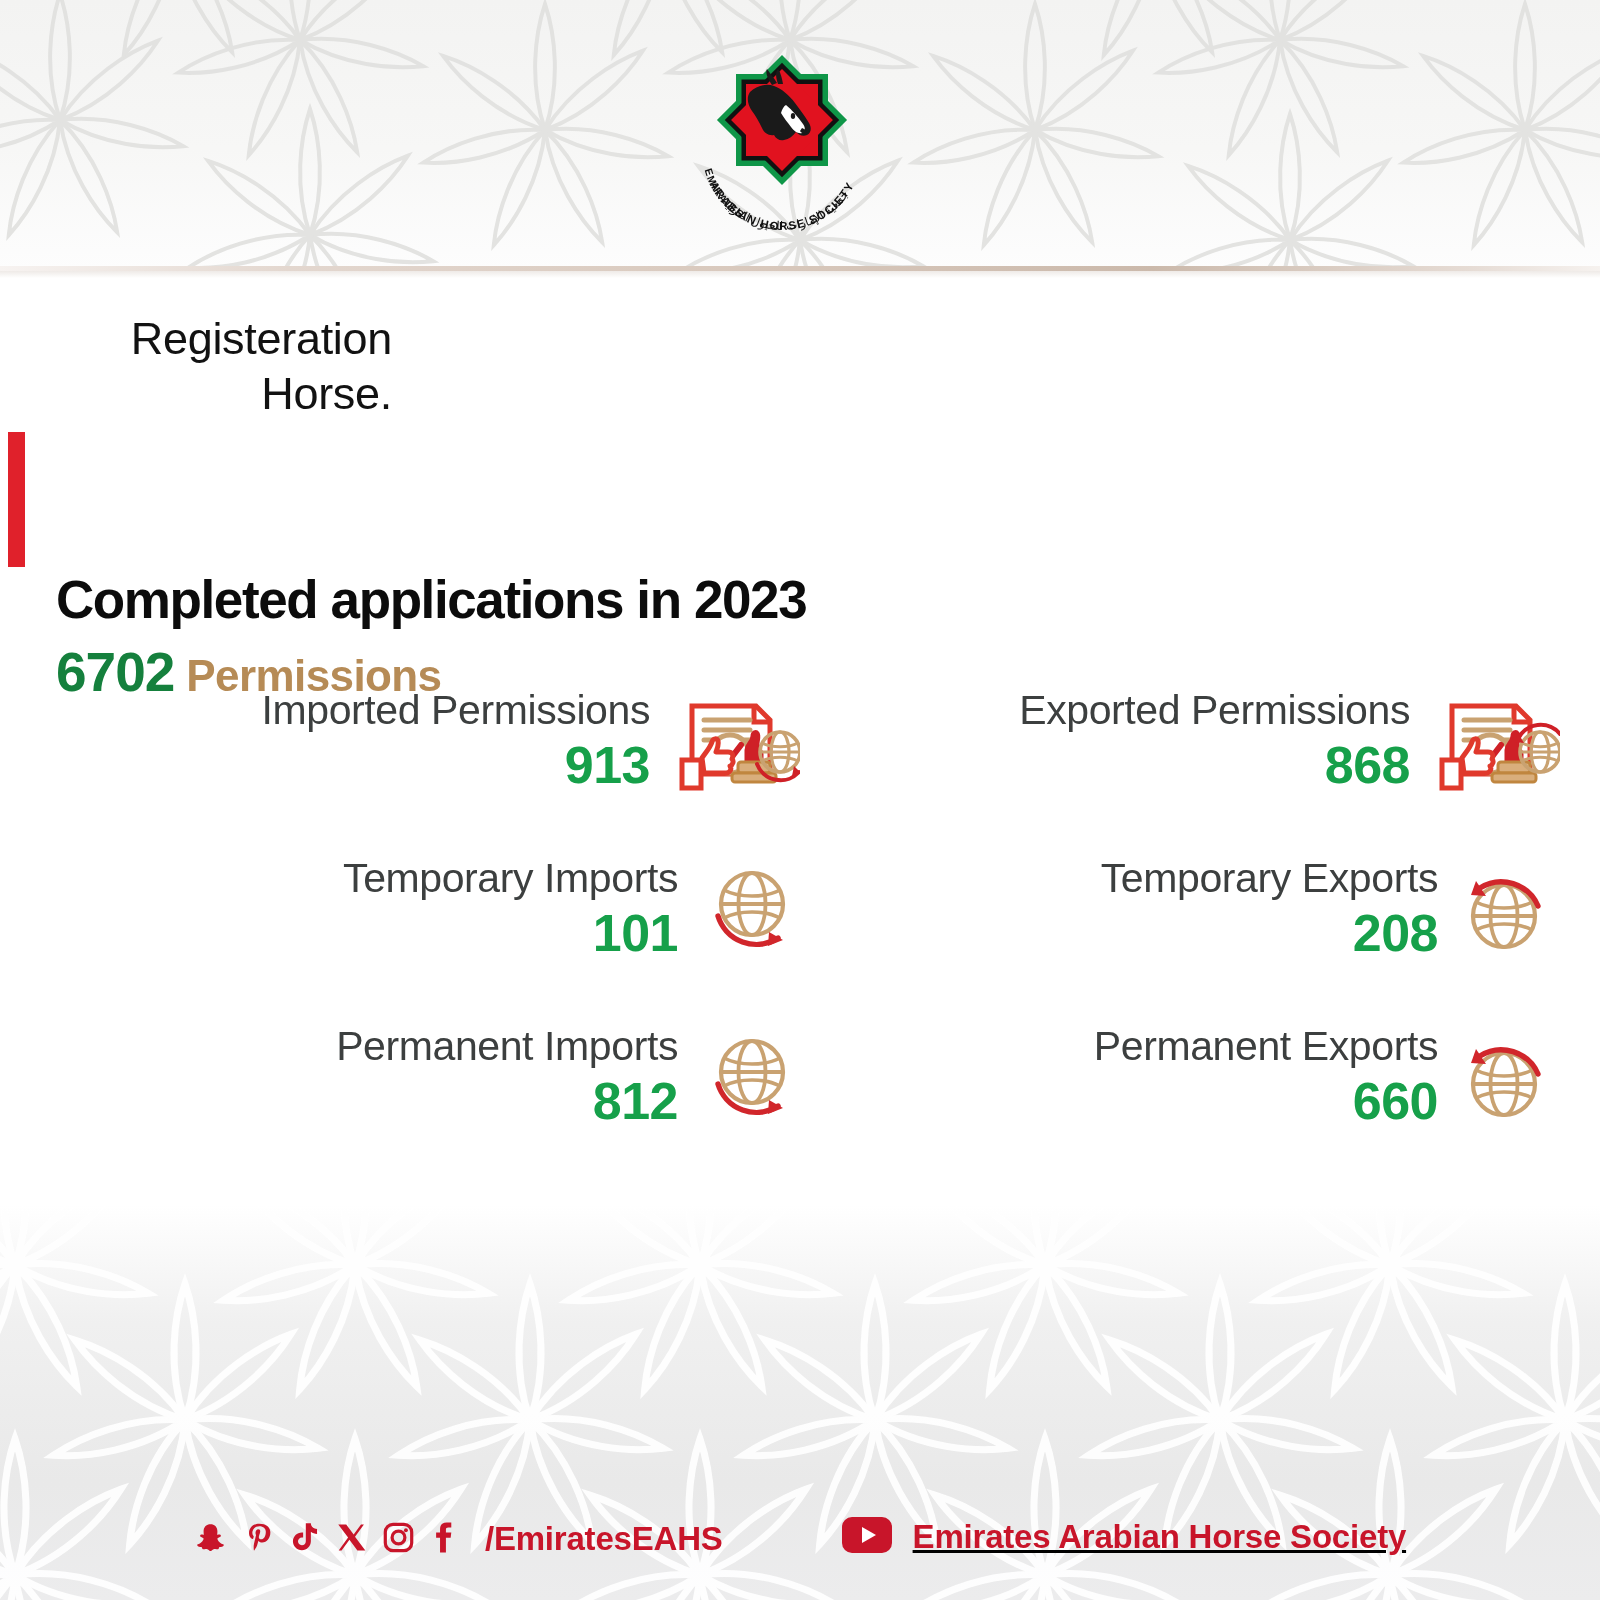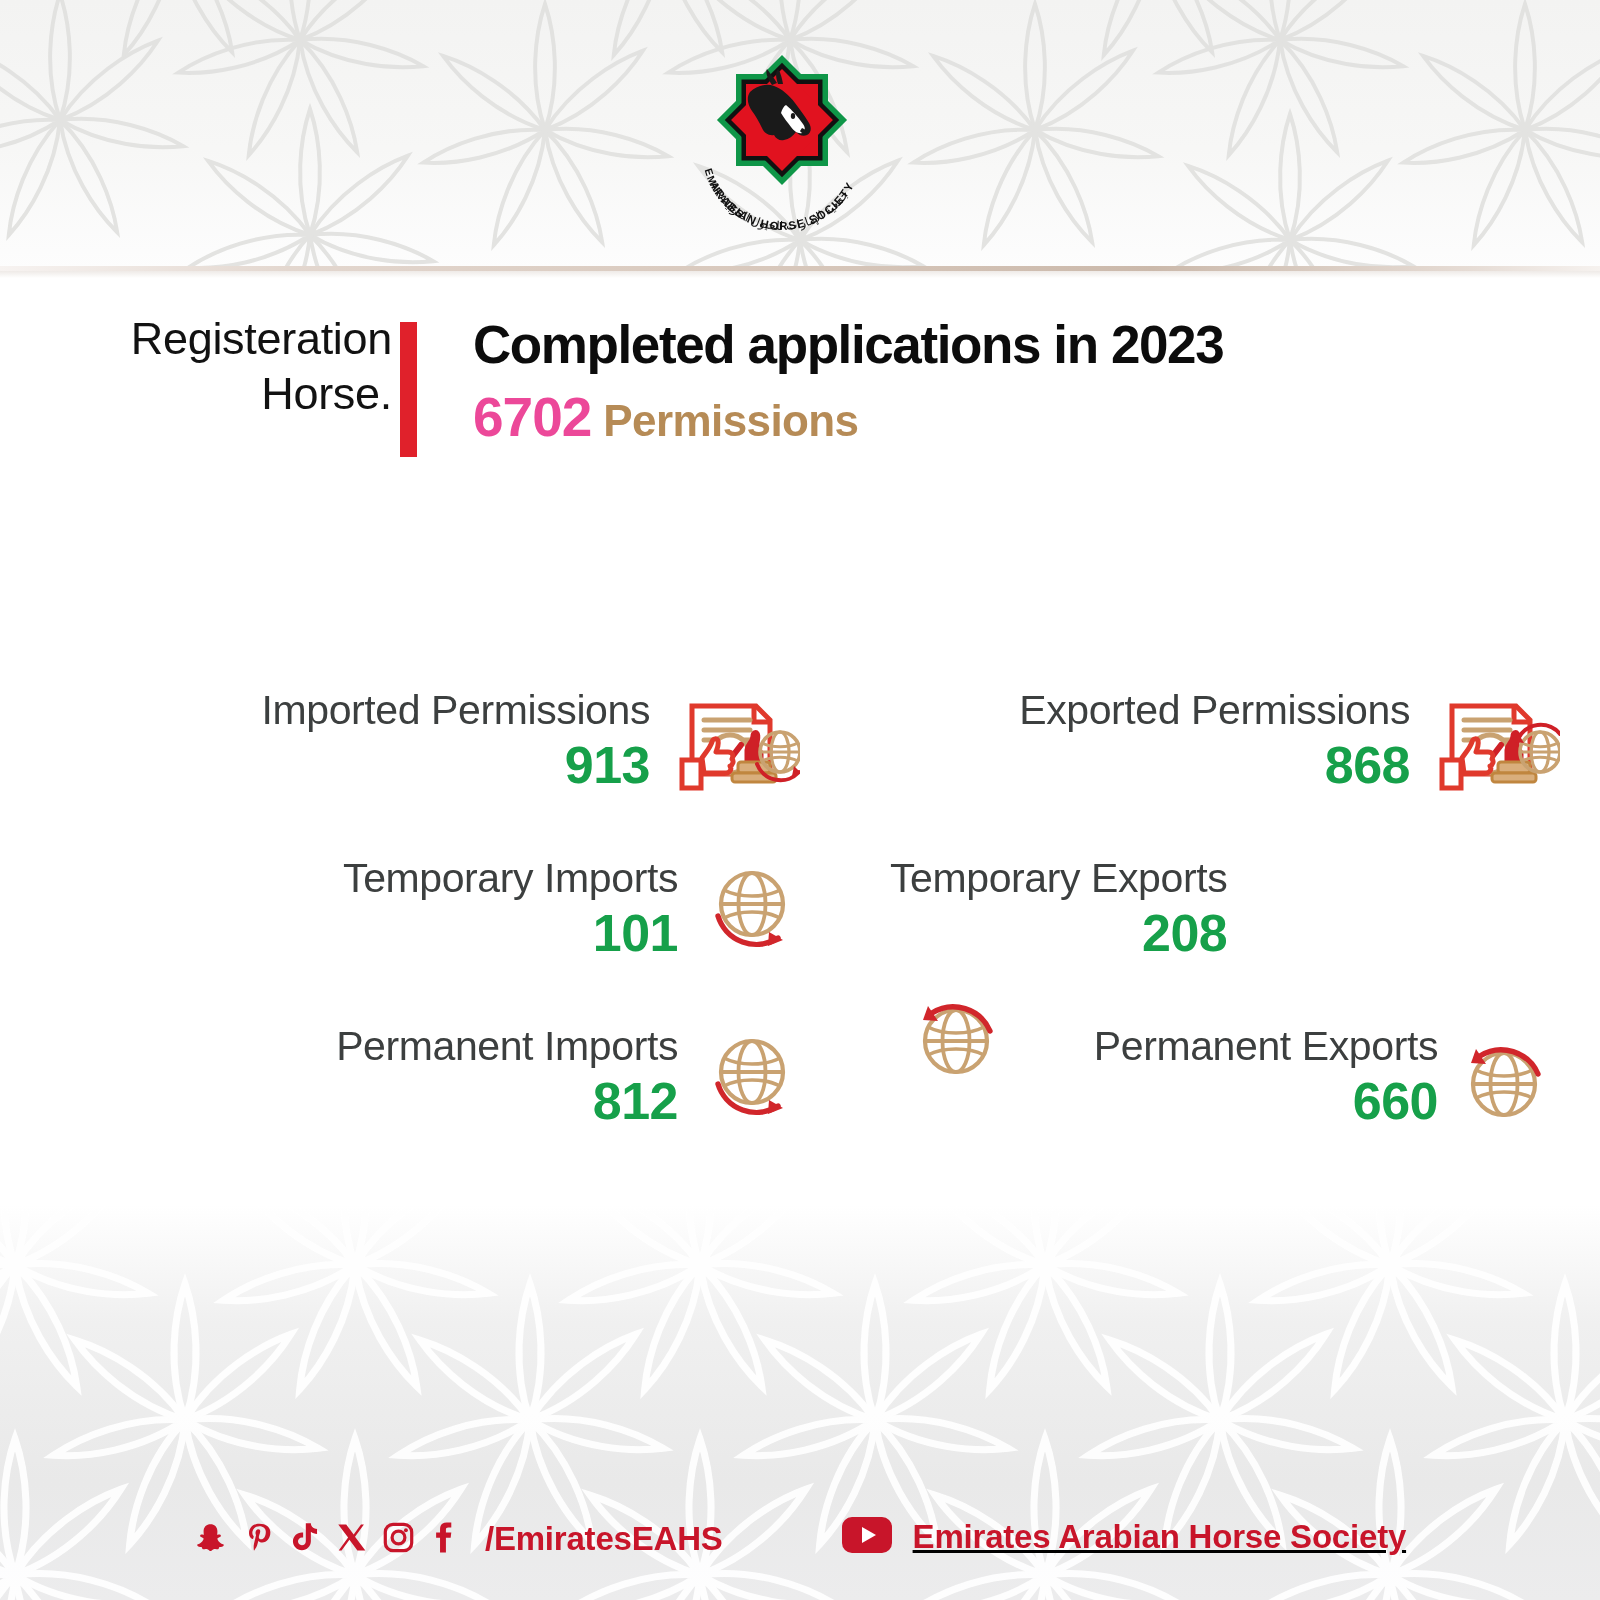--- a/index.html
+++ b/index.html
@@ -36,21 +36,21 @@
   }
 
   
   #logo-block {
     position:absolute; left:676px; top:38px; width:212px; height:200px; z-index:3;
   }
 
   
   #header-row {
     position:absolute; left:0; top:312px; width:1600px; height:160px; z-index:3;
-    display:flex; align-items:flex-start;
+    display:flex; align-items:flex-start;flex-direction:column;
   }
   #dept-label {
     width:280px; margin-left:112px;
     text-align:right; color:#121212;
     font-size:45px; line-height:1.22; font-weight:400;
     letter-spacing:-.3px;
     font-family:"Liberation Sans", sans-serif;
   }
   #dept-divider-bar {
     width:17px; height:135px; background:#e0212b; margin:10px 0 0 8px; flex:0 0 auto;
@@ -58,21 +58,21 @@
   #header-text-col { margin-left:56px; padding-top:2px; }
   #headline {
     font-size:53px; font-weight:bold; color:#0c0c0c;
     letter-spacing:-1.4px; white-space:nowrap;
     font-family:"Liberation Sans", sans-serif;
   }
   #subline {
     margin-top:10px; white-space:nowrap;
     font-family:"Liberation Sans", sans-serif;
   }
-  #subline .big-count { font-size:55px; font-weight:bold; color:#ec4899; letter-spacing:-1px; }
+  #subline .big-count { font-size:55px; font-weight:bold; color:#15803d; letter-spacing:-1px; }
   #subline .count-word { font-size:44px; font-weight:bold; color:#b68b56; letter-spacing:-.6px; margin-left:12px; }
 
   
   #stats-grid {
     position:absolute; left:0; top:668px; width:1600px; z-index:3;
     display:grid; grid-template-columns:760px 760px; column-gap:0; row-gap:0;
     padding-left:40px;
   }
   .stat-cell { height:168px; display:flex; align-items:flex-start; }
   .stat-text { flex:1 1 auto; text-align:right; padding-top:22px; }
@@ -84,21 +84,21 @@
     font-size:52px; font-weight:bold; color:#16a04a; line-height:1.08;
     margin-top:6px; letter-spacing:-.5px;
     font-family:"Liberation Sans", sans-serif;
   }
   .stat-icon { flex:0 0 auto; margin-left:18px; padding-top:24px; }
 
   .left-pad-a { padding-left:52px; }
   .left-pad-b { padding-left:72px; }
   .left-pad-c { padding-left:58px; }
   .right-pad-a { padding-left:56px; }
-  .right-pad-b { padding-left:90px;flex-direction:column; }
+  .right-pad-b { padding-left:90px; }
   .right-pad-c { padding-left:76px; }
 
   
   #footer {
     position:absolute; left:0; top:1478px; width:1600px; height:80px; z-index:3;
     display:flex; align-items:flex-end; justify-content:center;
   }
   #social-group { display:flex; align-items:center; gap:15px; }
   .social-icon { display:block; }
   #social-handle {

